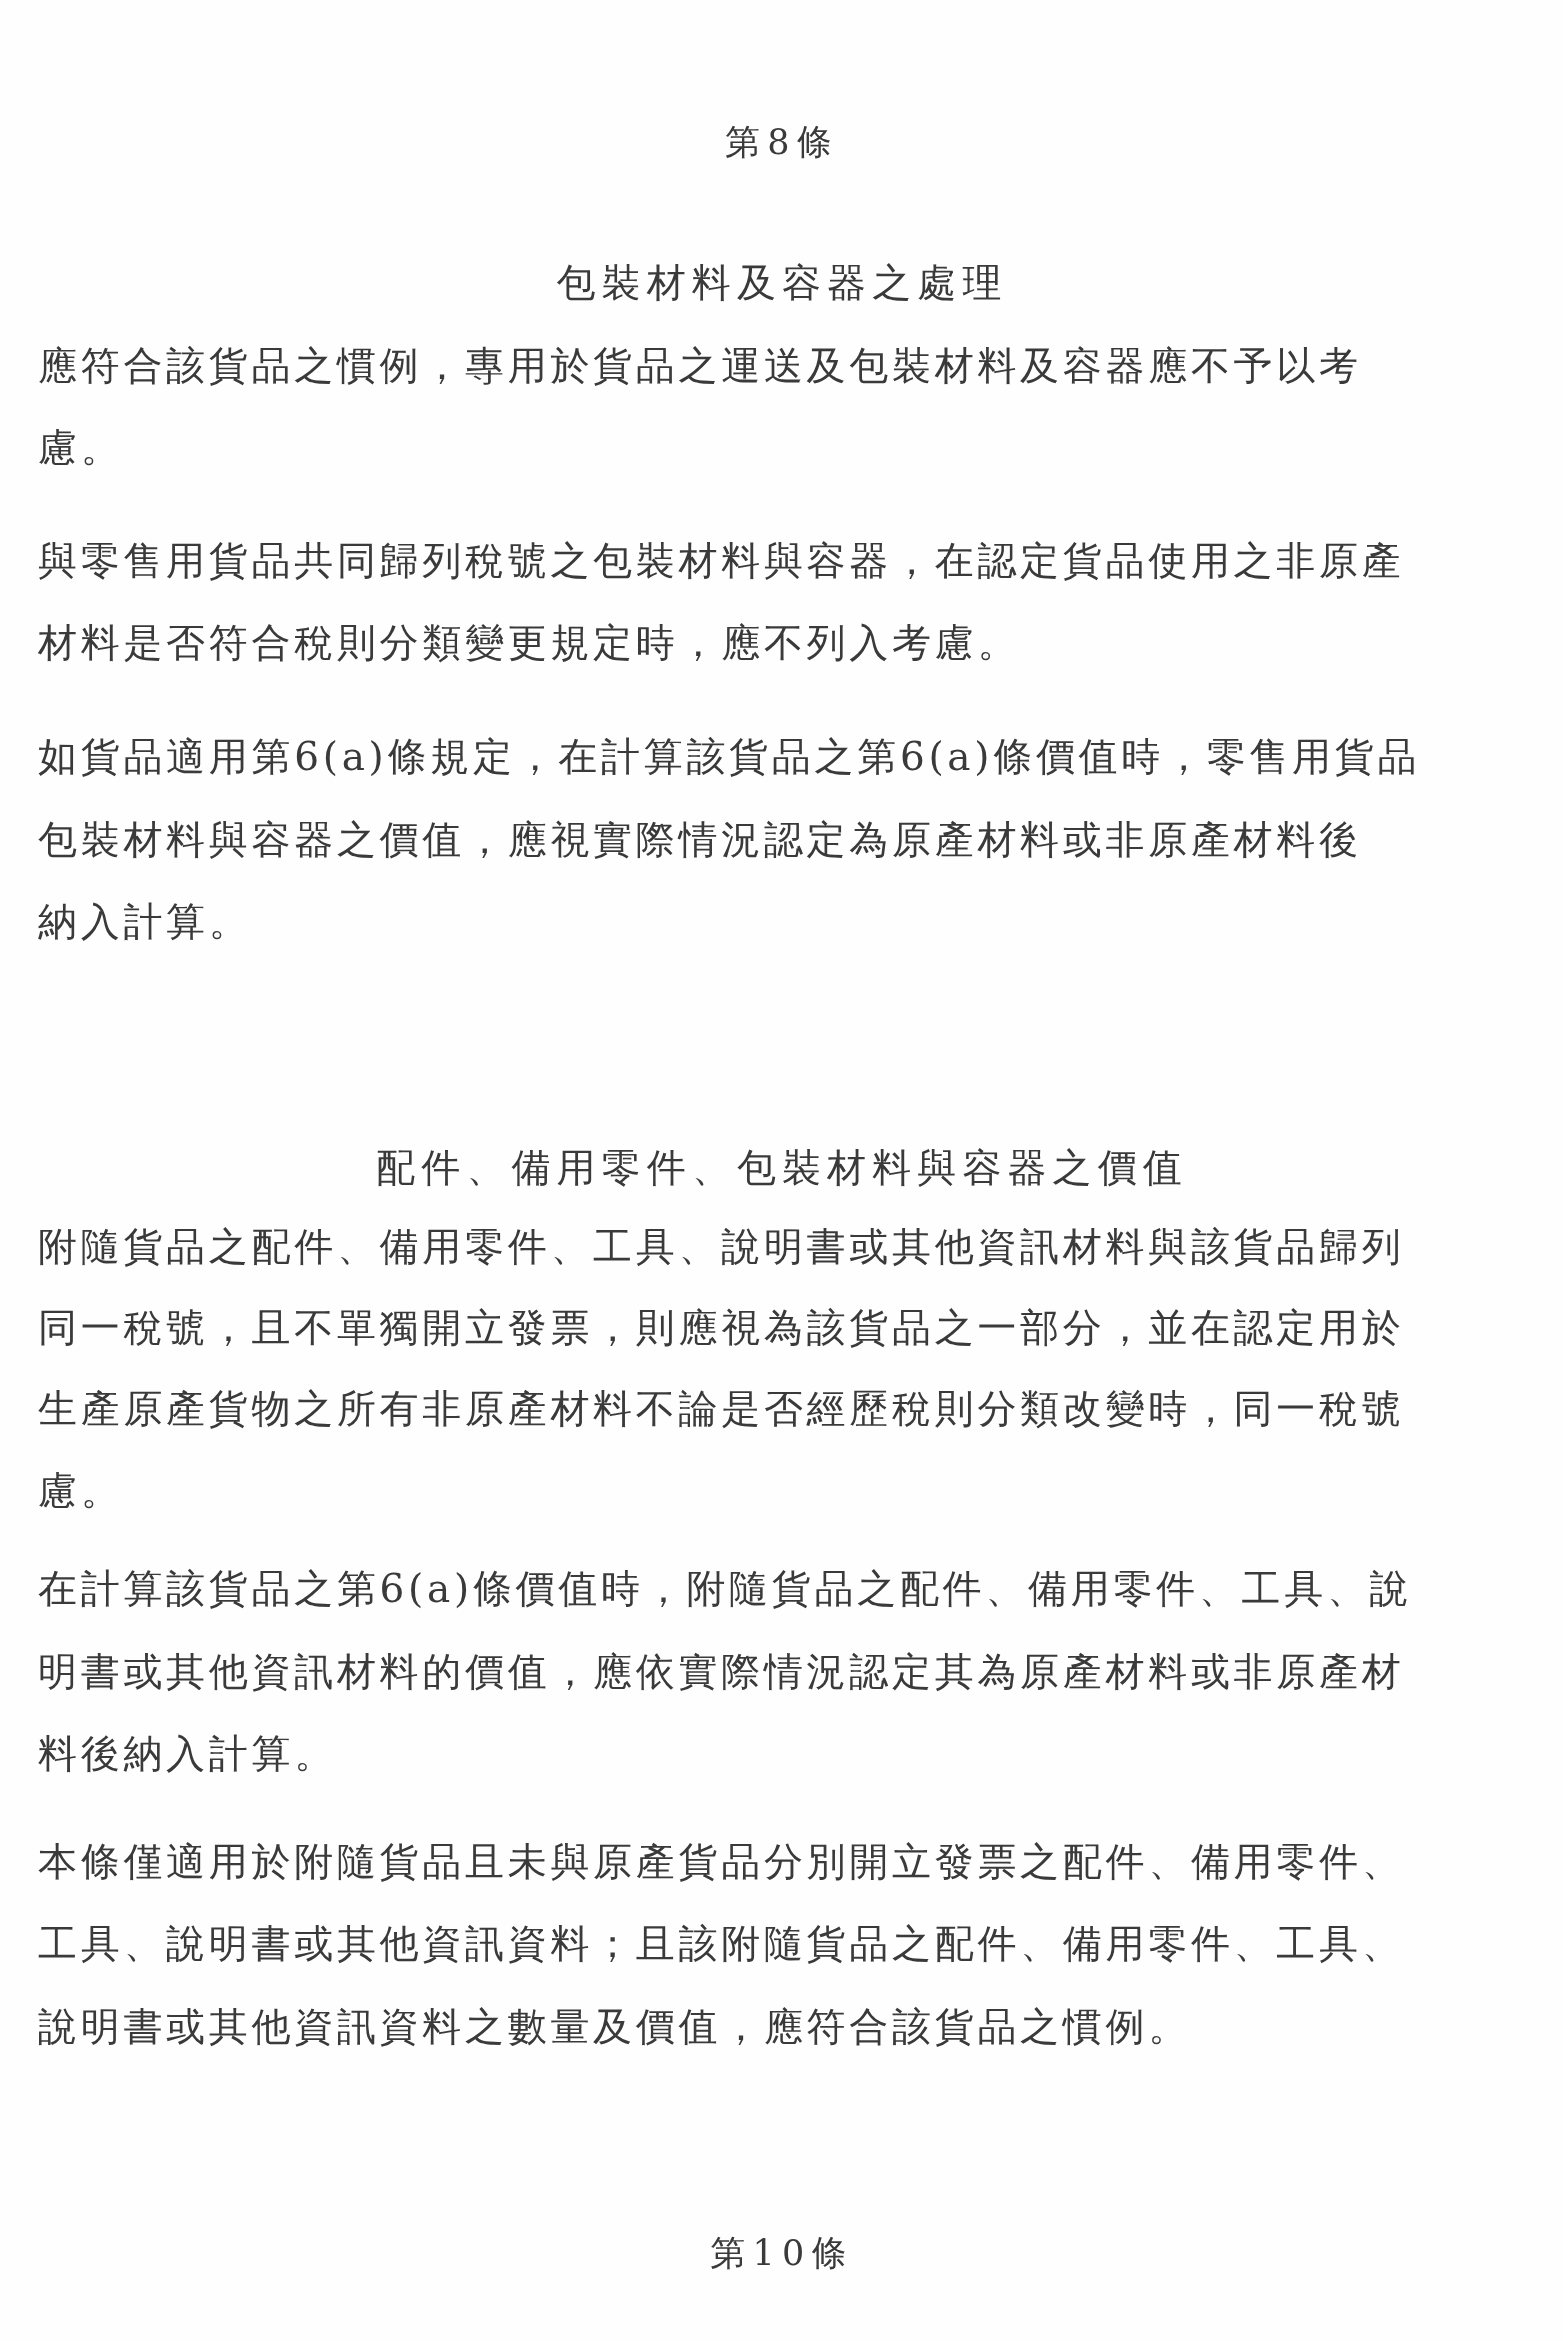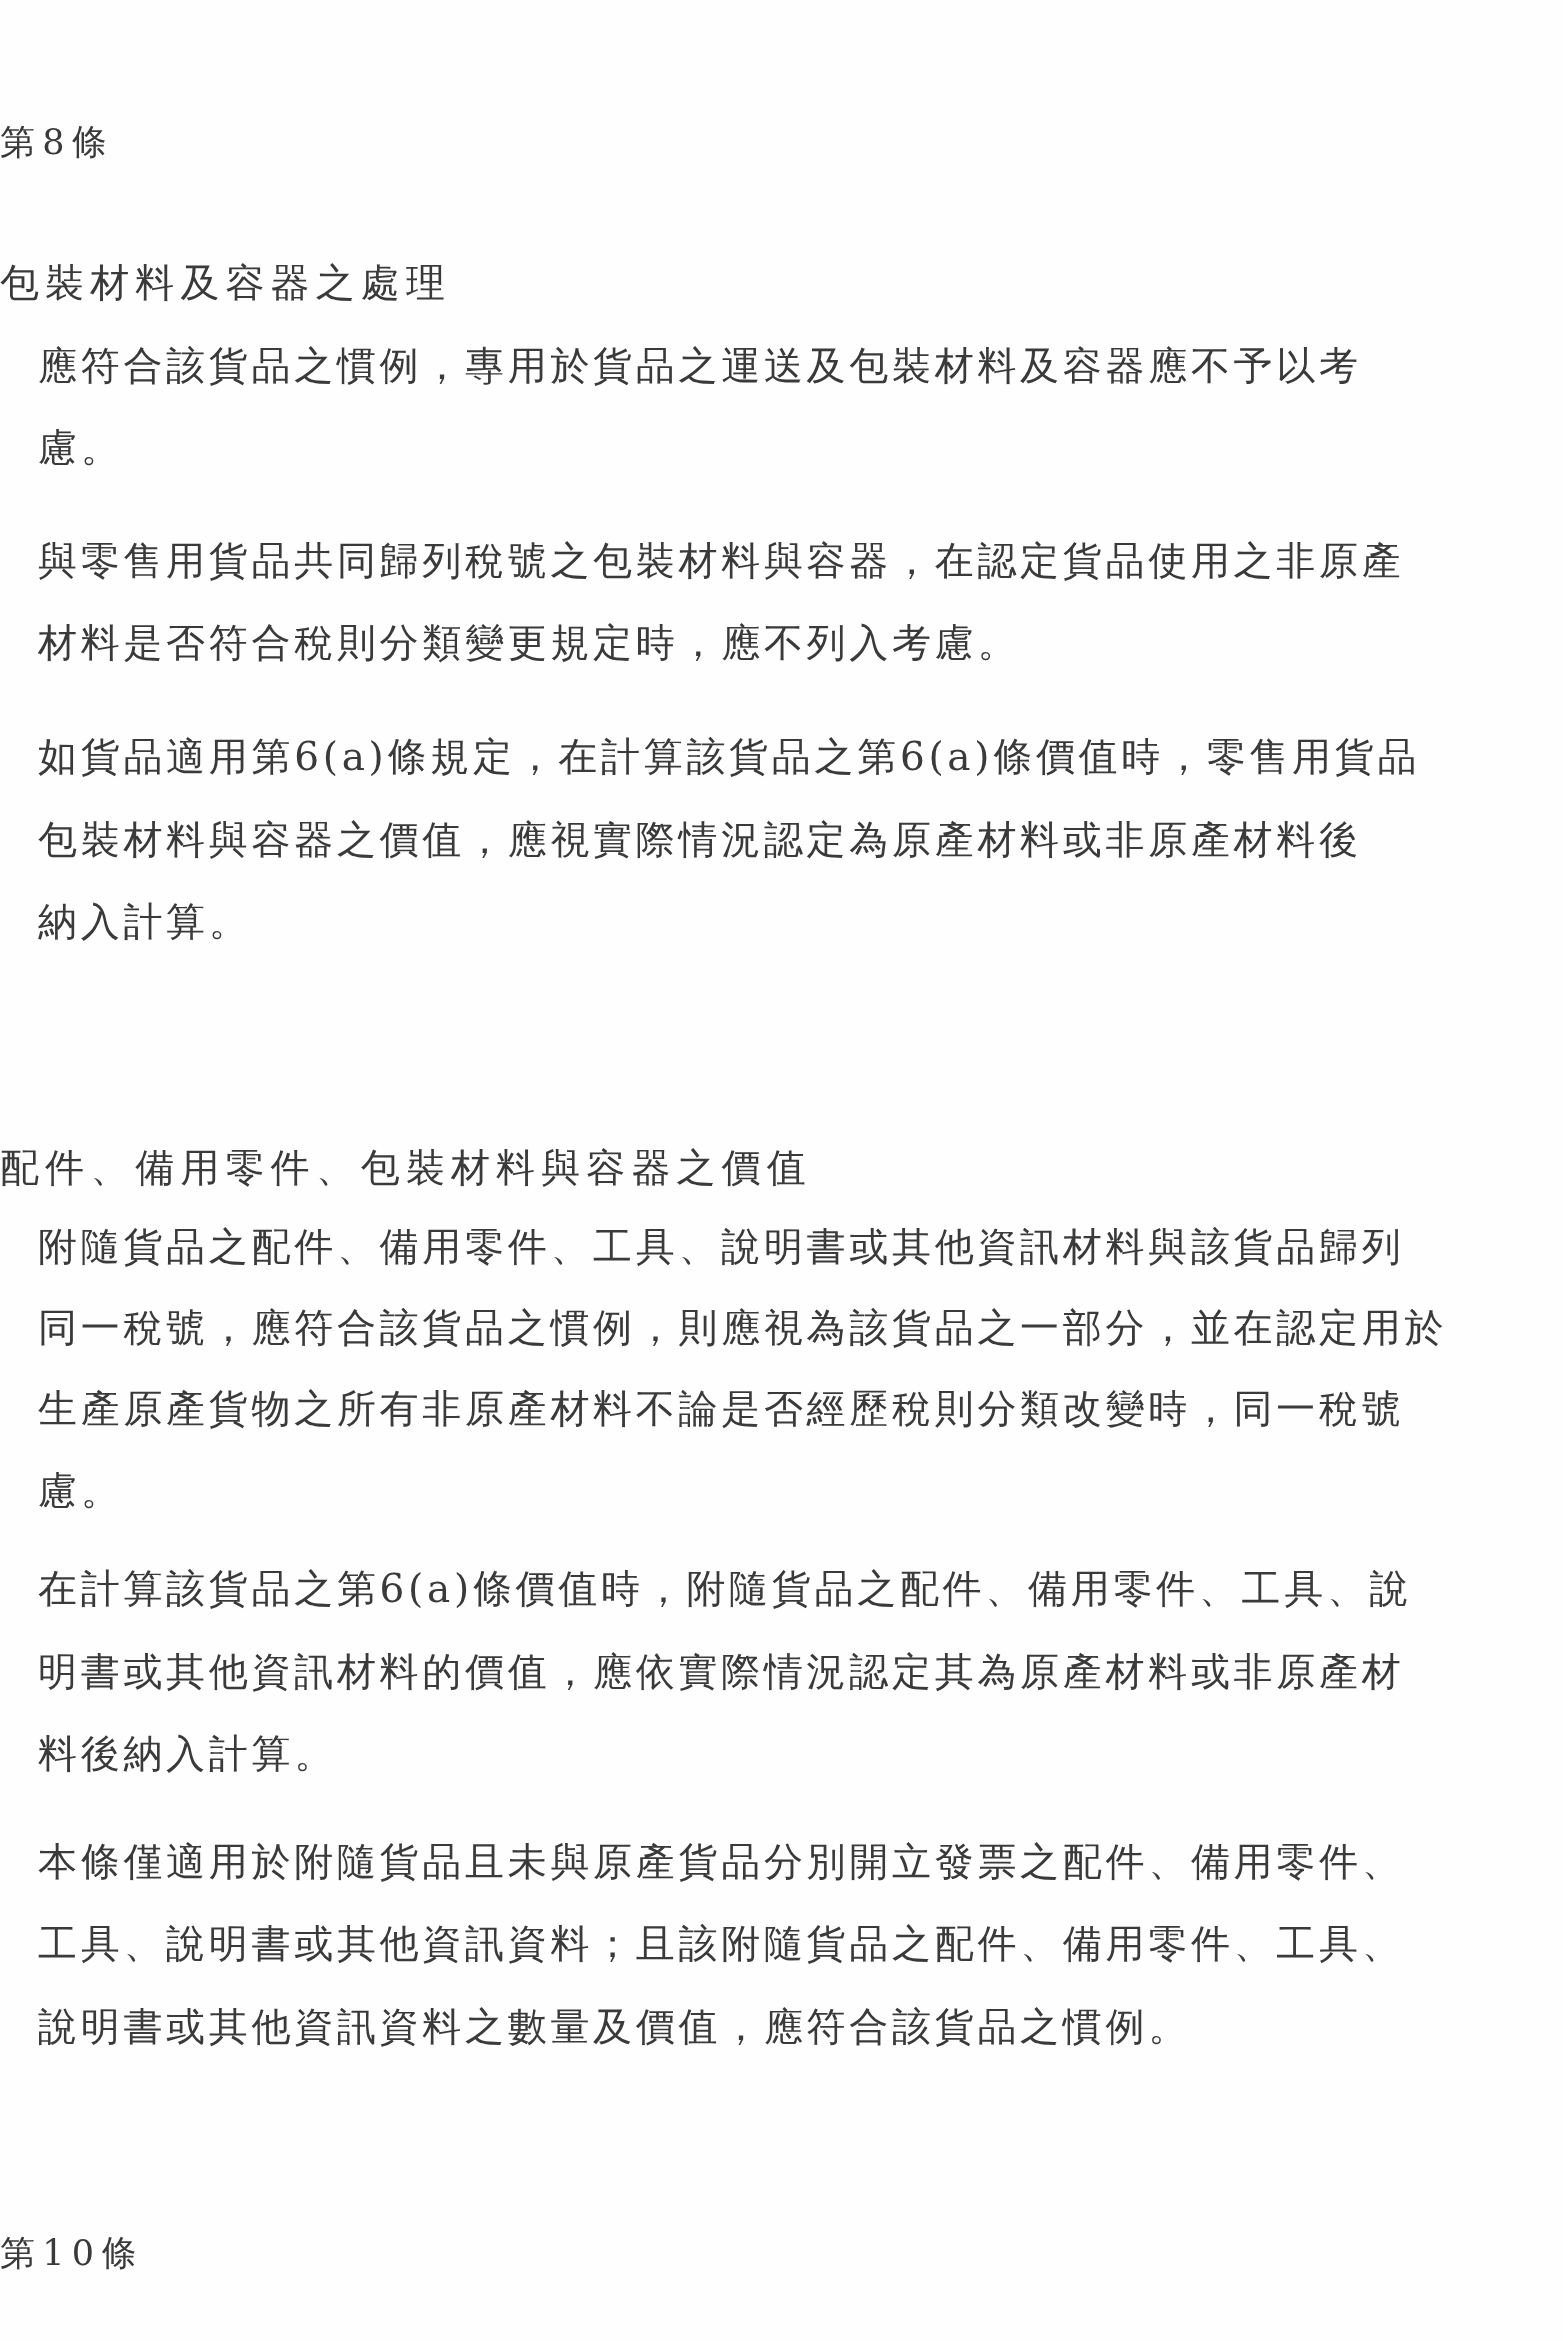--- a/index.html
+++ b/index.html
@@ -22,21 +22,21 @@
     line-height: 1;
   }
   .body-line {
     left: 38px;
     font-size: 39px;
     letter-spacing: 3.7px;
   }
   .centered {
     left: 0;
     right: 0;
-    text-align: left;
+    text-align: center;
   }
   .art-num {
     font-size: 35px;
     letter-spacing: 7.3px;
   }
   .art-title {
     font-size: 39px;
     letter-spacing: 6.1px;
     margin-top: 44px;
   }
@@ -57,21 +57,21 @@
   <div class="txt body-line" style="top:623px">材料是否符合稅則分類變更規定時，應不列入考慮。</div>
 
   <div class="txt body-line" style="top:737px">如貨品適用第6(a)條規定，在計算該貨品之第6(a)條價值時，零售用貨品</div>
   <div class="txt body-line" style="top:820px">包裝材料與容器之價值，應視實際情況認定為原產材料或非原產材料後</div>
   <div class="txt body-line" style="top:902px">納入計算。</div>
 
 
   <div class="txt centered art-title" style="top:1104px">配件、備用零件、包裝材料與容器之價值</div>
 
   <div class="txt body-line" style="top:1227px">附隨貨品之配件、備用零件、工具、說明書或其他資訊材料與該貨品歸列</div>
-  <div class="txt body-line" style="top:1308px">同一稅號，應符合該貨品之慣例，則應視為該貨品之一部分，並在認定用於</div>
+  <div class="txt body-line" style="top:1308px">同一稅號，且不單獨開立發票，則應視為該貨品之一部分，並在認定用於</div>
   <div class="txt body-line" style="top:1389px">生產原產貨物之所有非原產材料不論是否經歷稅則分類改變時，同一稅號</div>
   <div class="txt body-line" style="top:1471px">慮。</div>
 
   <div class="txt body-line" style="top:1569px">在計算該貨品之第6(a)條價值時，附隨貨品之配件、備用零件、工具、說</div>
   <div class="txt body-line" style="top:1652px">明書或其他資訊材料的價值，應依實際情況認定其為原產材料或非原產材</div>
   <div class="txt body-line" style="top:1734px">料後納入計算。</div>
 
   <div class="txt body-line" style="top:1842px">本條僅適用於附隨貨品且未與原產貨品分別開立發票之配件、備用零件、</div>
   <div class="txt body-line" style="top:2007px">說明書或其他資訊資料之數量及價值，應符合該貨品之慣例。</div>
   <div class="txt body-line" style="top:1924px">工具、說明書或其他資訊資料；且該附隨貨品之配件、備用零件、工具、</div>

